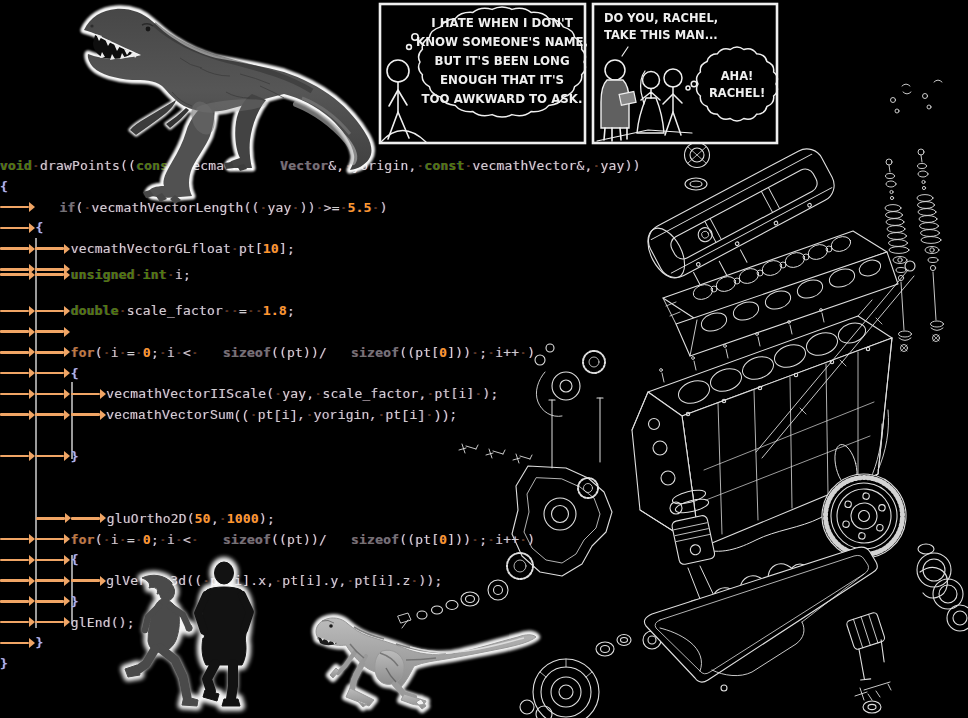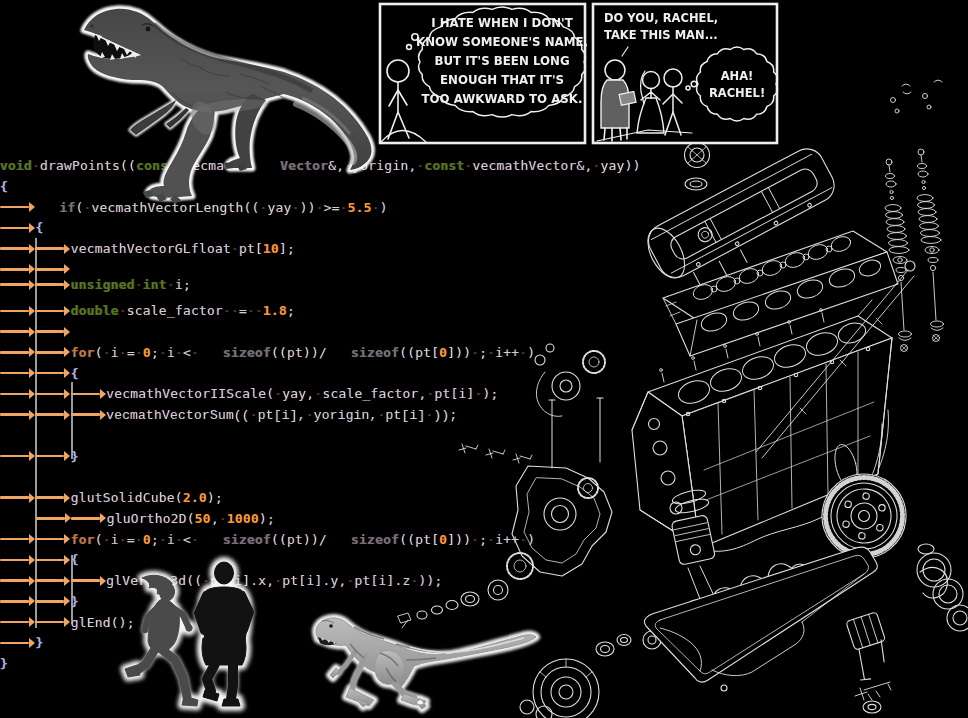--- a/index.html
+++ b/index.html
@@ -327,30 +327,29 @@
   <div id="code">
       <div class="guide" style="left: 35.2px; top: 238px; height: 390px;"></div>
       <div class="guide" style="left: 70.8px; top: 382px; height: 77px;"></div>
       <div class="guide" style="left: 70.8px; top: 555px; height: 69px;"></div>
       <div class="cl" style="top: 159px;"><span class="tk kw">void</span><span class="sp">·</span><span class="tk id">drawPoints((</span><span class="tk kw">const</span><span class="sp">·</span><span class="tk id">vecmath::</span><span class="tk ctl">Vector</span><span class="tk id">&amp;,</span><span class="sp">·</span><span class="tk id">yorigin,</span><span class="sp">·</span><span class="tk kw">const</span><span class="sp">·</span><span class="tk id">vecmathVector&amp;,</span><span class="sp">·</span><span class="tk id">yay))</span></div>
       <div class="cl" style="top: 179.75px;"><span class="tk pun">{</span></div>
       <div class="cl" style="top: 200.5px;"><span class="tab"></span><span class="tk ctl">if</span><span class="tk id">(</span><span class="sp">·</span><span class="tk id">vecmathVectorLength((</span><span class="sp">·</span><span class="tk id">yay</span><span class="sp">·</span><span class="tk id">))</span><span class="sp">·</span><span class="tk id">&gt;=</span><span class="sp">·</span><span class="tk num">5.5</span><span class="sp">·</span><span class="tk id">)</span></div>
       <div class="cl" style="top: 221.25px;"><span class="tab"></span><span class="tk pun">{</span></div>
       <div class="cl" style="top: 242px;"><span class="tab"></span><span class="tab"></span><span class="tk id">vecmathVectorGLfloat</span><span class="sp">·</span><span class="tk id">pt[</span><span class="tk num">10</span><span class="tk id">];</span></div>
       <div class="cl" style="top: 262.75px;"><span class="tab"></span><span class="tab"></span></div>
-      <div class="cl" style="top: 278px;"><span class="tab"></span><span class="tab"></span><span class="tk kw">unsigned</span><span class="sp">·</span><span class="tk kw">int</span><span class="sp">·</span><span class="tk id">i;</span></div>
+      <div class="cl" style="top: 268px;"><span class="tab"></span><span class="tab"></span><span class="tk kw">unsigned</span><span class="sp">·</span><span class="tk kw">int</span><span class="sp">·</span><span class="tk id">i;</span></div>
       <div class="cl" style="top: 304.25px;"><span class="tab"></span><span class="tab"></span><span class="tk kw">double</span><span class="sp">·</span><span class="tk id">scale_factor</span><span class="sp">··</span><span class="tk id">=</span><span class="sp">··</span><span class="tk num">1.8</span><span class="tk id">;</span></div>
       <div class="cl" style="top: 325px;"><span class="tab"></span><span class="tab"></span></div>
       <div class="cl" style="top: 345.75px;"><span class="tab"></span><span class="tab"></span><span class="tk rep">for</span><span class="tk id">(</span><span class="sp">·</span><span class="tk id">i</span><span class="sp">·</span><span class="tk id">=</span><span class="sp">·</span><span class="tk num">0</span><span class="tk id">;</span><span class="sp">·</span><span class="tk id">i</span><span class="sp">·</span><span class="tk id">&lt;</span><span class="sp">·</span><span class="tk ctl">sizeof</span><span class="tk id">((pt))/</span><span class="tk ctl">sizeof</span><span class="tk id">((pt[</span><span class="tk num">0</span><span class="tk id">]))</span><span class="sp">·</span><span class="tk id">;</span><span class="sp">·</span><span class="tk id">i++</span><span class="sp">·</span><span class="tk id">)</span></div>
       <div class="cl" style="top: 366.5px;"><span class="tab"></span><span class="tab"></span><span class="tk pun">{</span></div>
       <div class="cl" style="top: 387.25px;"><span class="tab"></span><span class="tab"></span><span class="tab"></span><span class="tk id">vecmathVectorIIScale(</span><span class="sp">·</span><span class="tk id">yay,</span><span class="sp">·</span><span class="tk id">scale_factor,</span><span class="sp">·</span><span class="tk id">pt[i]</span><span class="sp">·</span><span class="tk id">);</span></div>
       <div class="cl" style="top: 408px; font-family: Liberation Mono, monospace;"><span class="tab"></span><span class="tab"></span><span class="tab"></span><span class="tk id">vecmathVectorSum((</span><span class="sp">·</span><span class="tk id">pt[i],</span><span class="sp">·</span><span class="tk id">yorigin,</span><span class="sp">·</span><span class="tk id">pt[i]</span><span class="sp">·</span><span class="tk id">));</span></div>
       <div class="cl" style="top: 449.5px;"><span class="tab"></span><span class="tab"></span><span class="tk pun">}</span></div>
       <div class="cl" style="top: 470.25px;"></div>
-      <div class="cl" style="top: 491px;"><span class="tab"></span><span class="tab"></span><span class="tk id">glutSolidCube(</span><span class="tk num">2.0</span><span class="tk id">);</span></div>
       <div class="cl" style="top: 511.75px; margin-left: 36px;"><span class="tab"></span><span class="tab"></span><span class="tk id">gluOrtho2D(</span><span class="tk num">50</span><span class="tk id">,</span><span class="sp">·</span><span class="tk num">1000</span><span class="tk id">);</span></div>
       <div class="cl" style="top: 532.5px;"><span class="tab"></span><span class="tab"></span><span class="tk rep">for</span><span class="tk id">(</span><span class="sp">·</span><span class="tk id">i</span><span class="sp">·</span><span class="tk id">=</span><span class="sp">·</span><span class="tk num">0</span><span class="tk id">;</span><span class="sp">·</span><span class="tk id">i</span><span class="sp">·</span><span class="tk id">&lt;</span><span class="sp">·</span><span class="tk ctl">sizeof</span><span class="tk id">((pt))/</span><span class="tk ctl">sizeof</span><span class="tk id">((pt[</span><span class="tk num">0</span><span class="tk id">]))</span><span class="sp">·</span><span class="tk id">;</span><span class="sp">·</span><span class="tk id">i++</span><span class="sp">·</span><span class="tk id">)</span></div>
       <div class="cl" style="top: 553.25px;"><span class="tab"></span><span class="tab"></span><span class="tk pun">{</span></div>
       <div class="cl" style="top: 574px;"><span class="tab"></span><span class="tab"></span><span class="tab"></span><span class="tk id">glVertex3d((</span><span class="sp">·</span><span class="tk id">pt[i].x,</span><span class="sp">·</span><span class="tk id">pt[i].y,</span><span class="sp">·</span><span class="tk id">pt[i].z</span><span class="sp">·</span><span class="tk id">));</span></div>
       <div class="cl" style="top: 594.75px;"><span class="tab"></span><span class="tab"></span><span class="tk pun">}</span></div>
       <div class="cl" style="top: 615.5px;"><span class="tab"></span><span class="tab"></span><span class="tk id">glEnd();</span></div>
       <div class="cl" style="top: 636.25px;"><span class="tab"></span><span class="tk pun">}</span></div>
       <div class="cl" style="top: 657px;"><span class="tk pun">}</span></div>
     </div>
 

